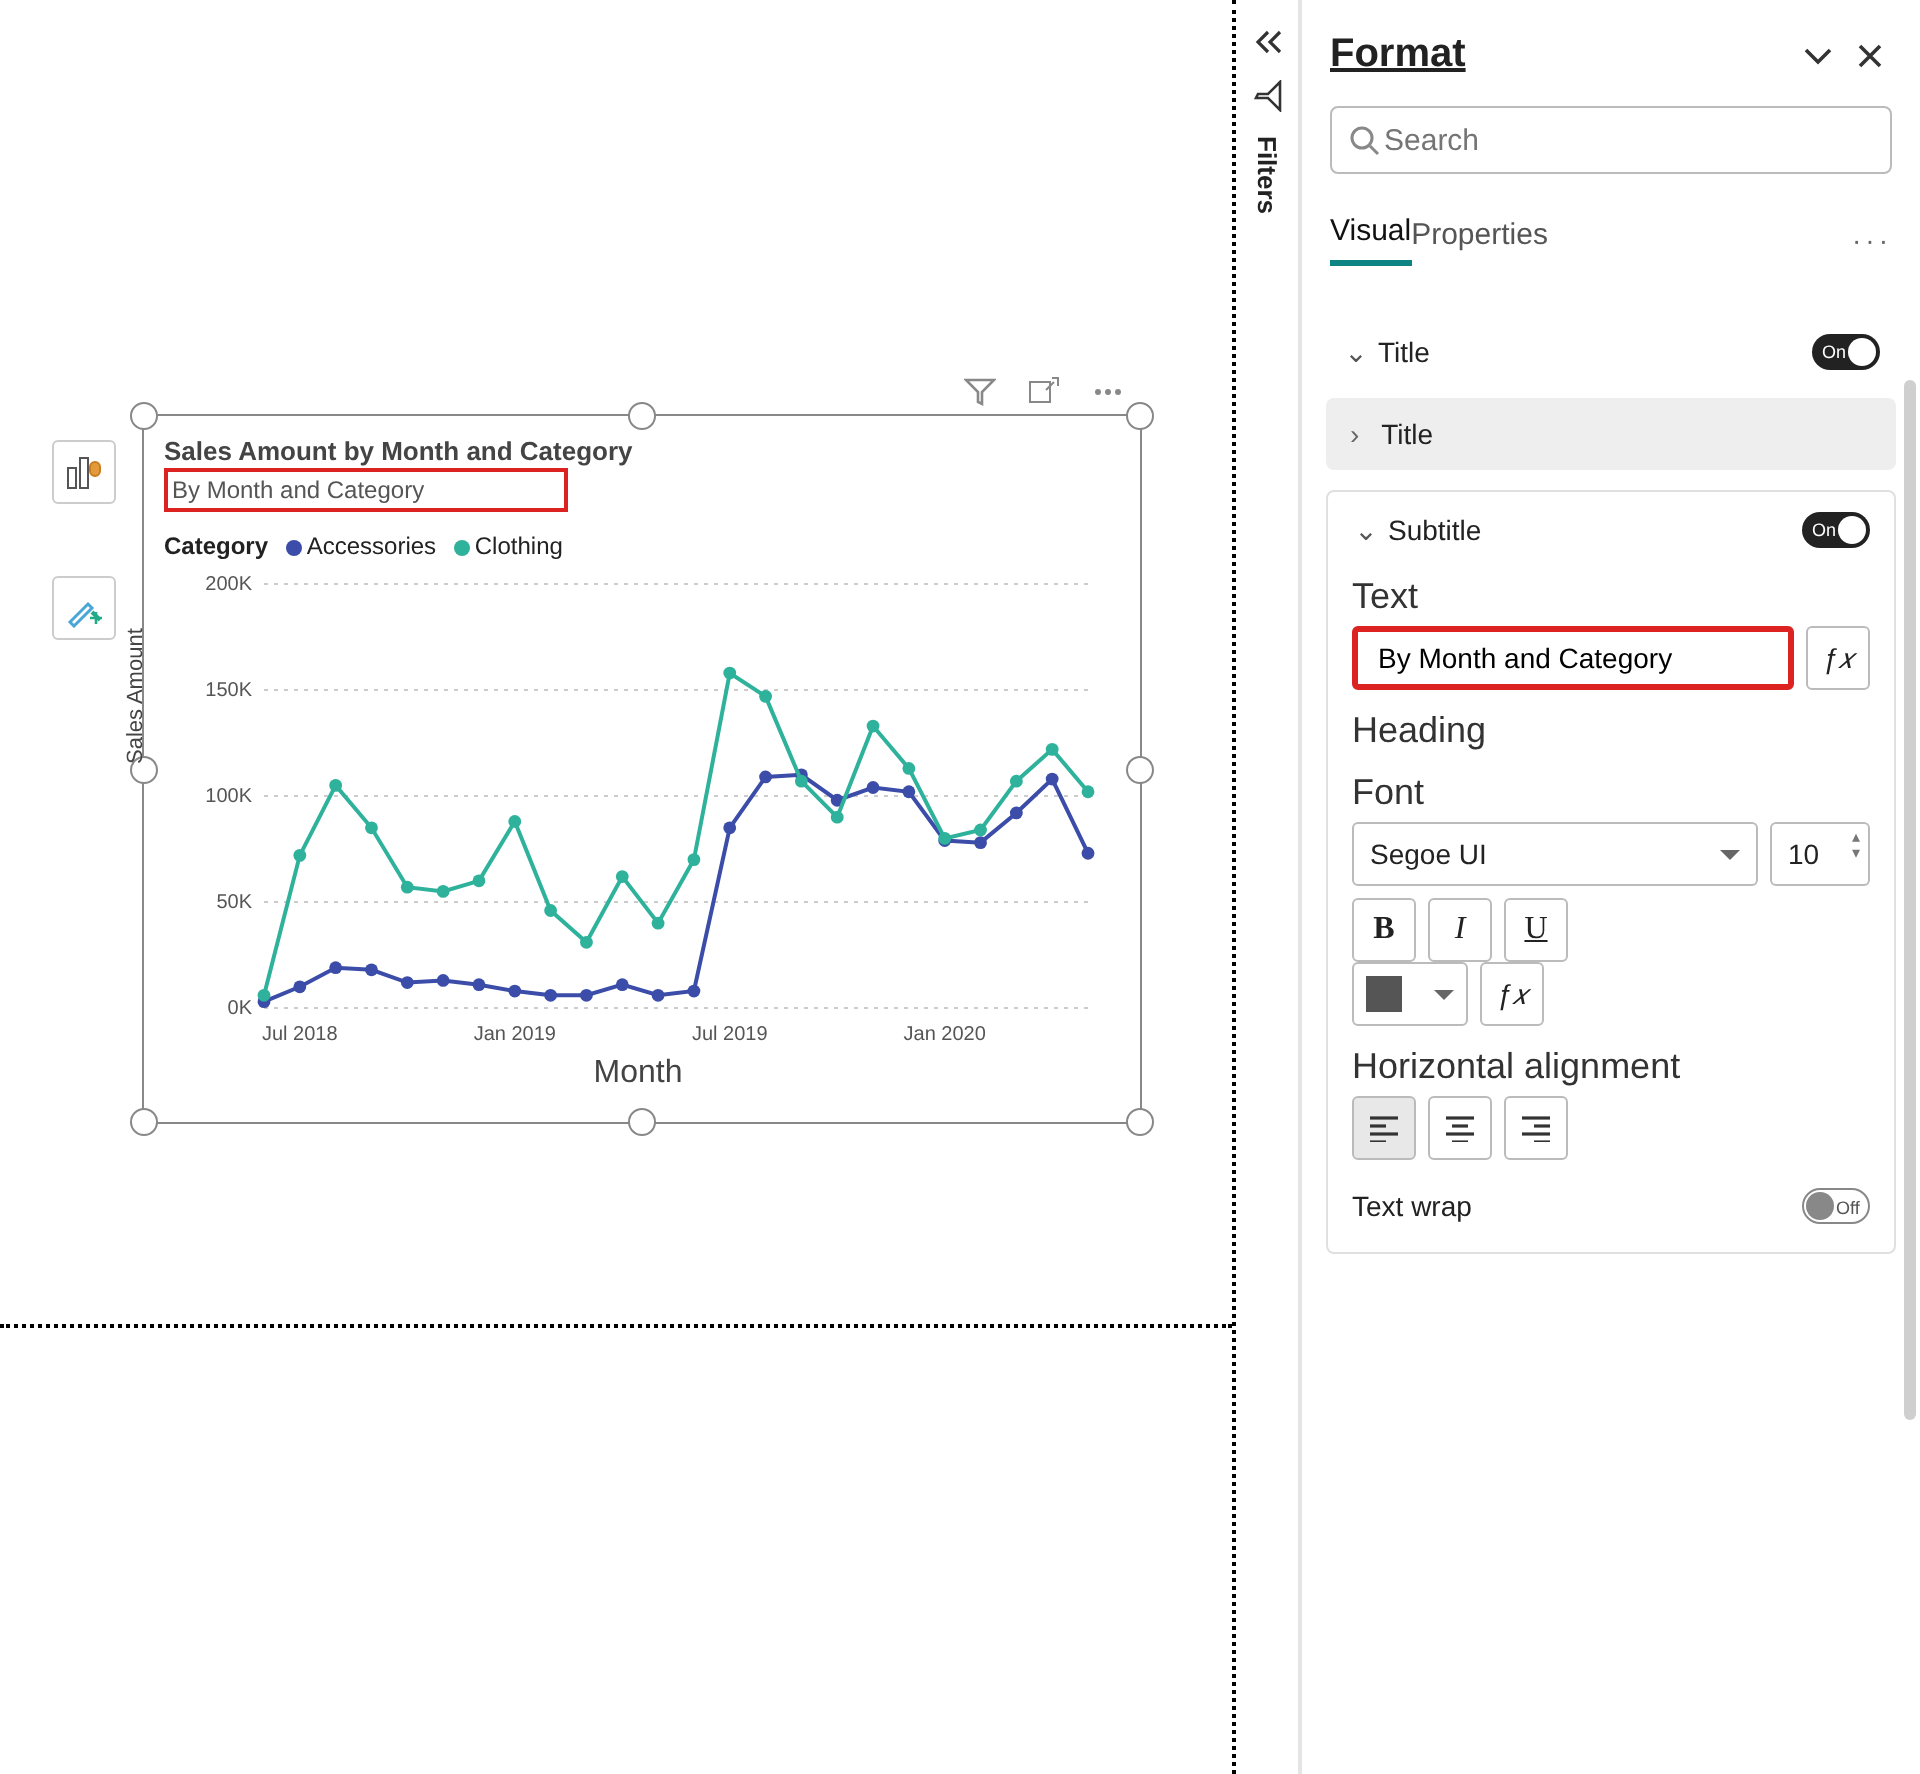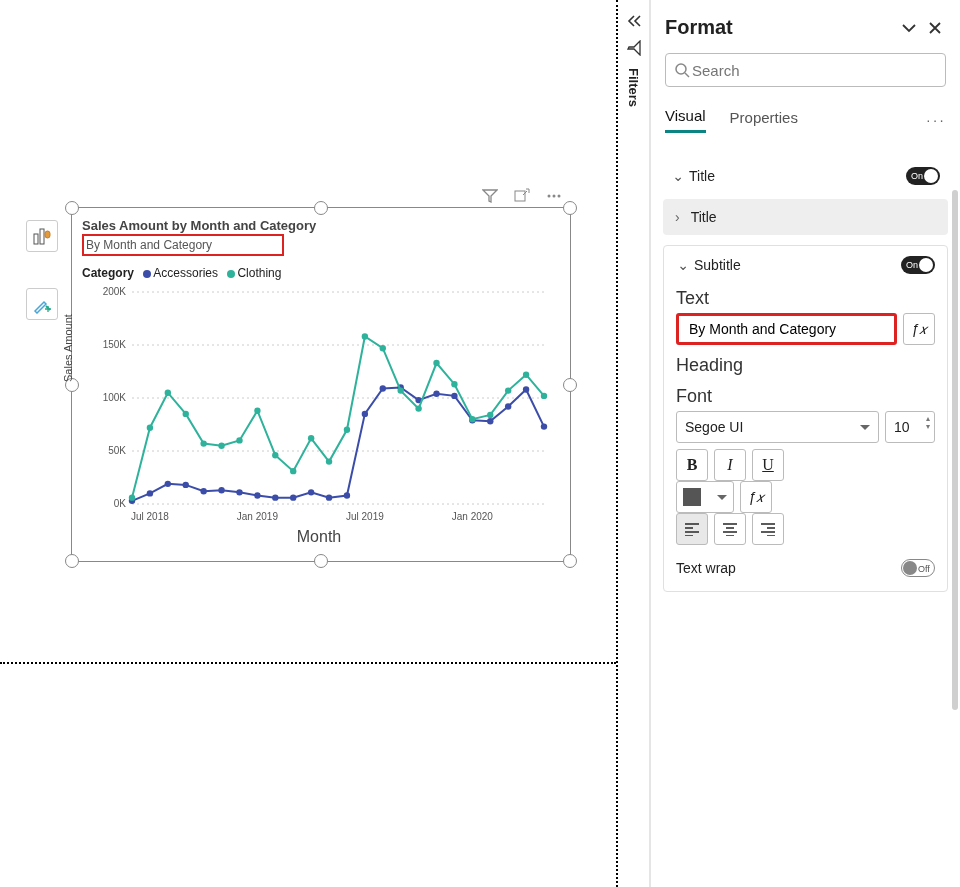--- a/index.html
+++ b/index.html
@@ -45,27 +45,27 @@
   .s-acc path { stroke: #3b4da8; } .s-acc circle { fill: #3b4da8; }
   .s-clo path { stroke: #2fb29b; } .s-clo circle { fill: #2fb29b; }
 
   
   .collapse-tab { width: 34px; border-left: 2px dotted #000; border-right: 1px solid #e5e5e5; display: flex; flex-direction: column; align-items: center; padding-top: 14px; gap: 12px; }
   .collapse-tab .lbl { writing-mode: vertical-rl; font-size: 13px; font-weight: 600; color: #222; }
   .dbl-chev { color: #333; }
 
   .format-pane { width: 310px; border-left: 1px solid #e5e5e5; padding: 0; display: flex; flex-direction: column; position: relative; }
   .fp-header { display: flex; align-items: center; padding: 16px 14px 8px 14px; }
-  .fp-title { font-size: 20px; font-weight: 600; flex: 1; }
+  .fp-title { font-size: 20px; font-weight: 600; flex: 1; text-decoration: underline; }
   .fp-header-btn { width: 22px; height: 22px; display: flex; align-items: center; justify-content: center; color: #444; cursor: pointer; margin-left: 4px; }
 
   .search-box { margin: 6px 14px; border: 1px solid #bbb; border-radius: 4px; height: 34px; display: flex; align-items: center; padding: 0 8px; }
   .search-box input { border: none; outline: none; font-size: 15px; flex: 1; color: #666; background: transparent; }
 
-  .tabs { padding: 14px 14px 0 14px; display: flex; gap: 24px; align-items: center; position: relative; }
+  .tabs { padding: 14px 14px 0 14px; display: flex; align-items: center; position: relative; }
   .tab { font-size: 15px; padding-bottom: 6px; color: #555; cursor: pointer; }
   .tab.active { color: #111; font-weight: 500; border-bottom: 3px solid #0d8484; }
   .tab-more { margin-left: auto; color: #666; cursor: pointer; letter-spacing: 2px; }
 
   .sections { padding: 26px 12px 12px 12px; overflow-y: auto; flex: 1; position: relative; }
   .scroll-track { position: absolute; right: 2px; top: 190px; width: 6px; height: 520px; background: #cfcfcf; border-radius: 3px; }
 
   .sec { margin-bottom: 10px; border-radius: 4px; }
   .sec-header { display: flex; align-items: center; padding: 8px 8px; font-size: 14px; cursor: pointer; border-radius: 4px; }
   .sec-header .chev { width: 14px; text-align: center; margin-right: 4px; color: #555; }
@@ -341,20 +341,21 @@
         <div class="row">
           <div class="swatch">
               <span class="sq"></span>
               <span class="dd"></span>
             </div>
           <div class="inp fx">
               <span>ƒ𝑥</span>
             </div>
         </div>
 
+        <div class="field-lbl">Horizontal alignment</div>
         <div class="align-btns">
           <div class="align-btn active">
             <svg width="16" height="14" viewBox="0 0 16 14">
                 <line x1="1" y1="2" x2="15" y2="2"></line>
                 <line x1="1" y1="6" x2="9" y2="6"></line>
                 <line x1="1" y1="10" x2="15" y2="10"></line>
                 <line x1="1" y1="14" x2="9" y2="14"></line>
               </svg>
           </div>
           <div class="align-btn">

